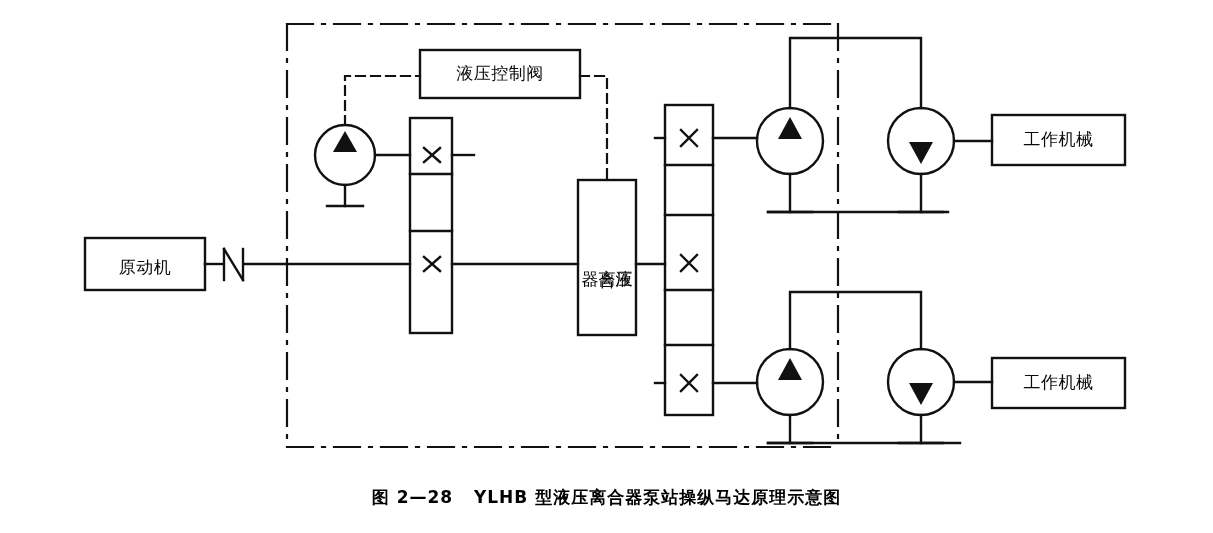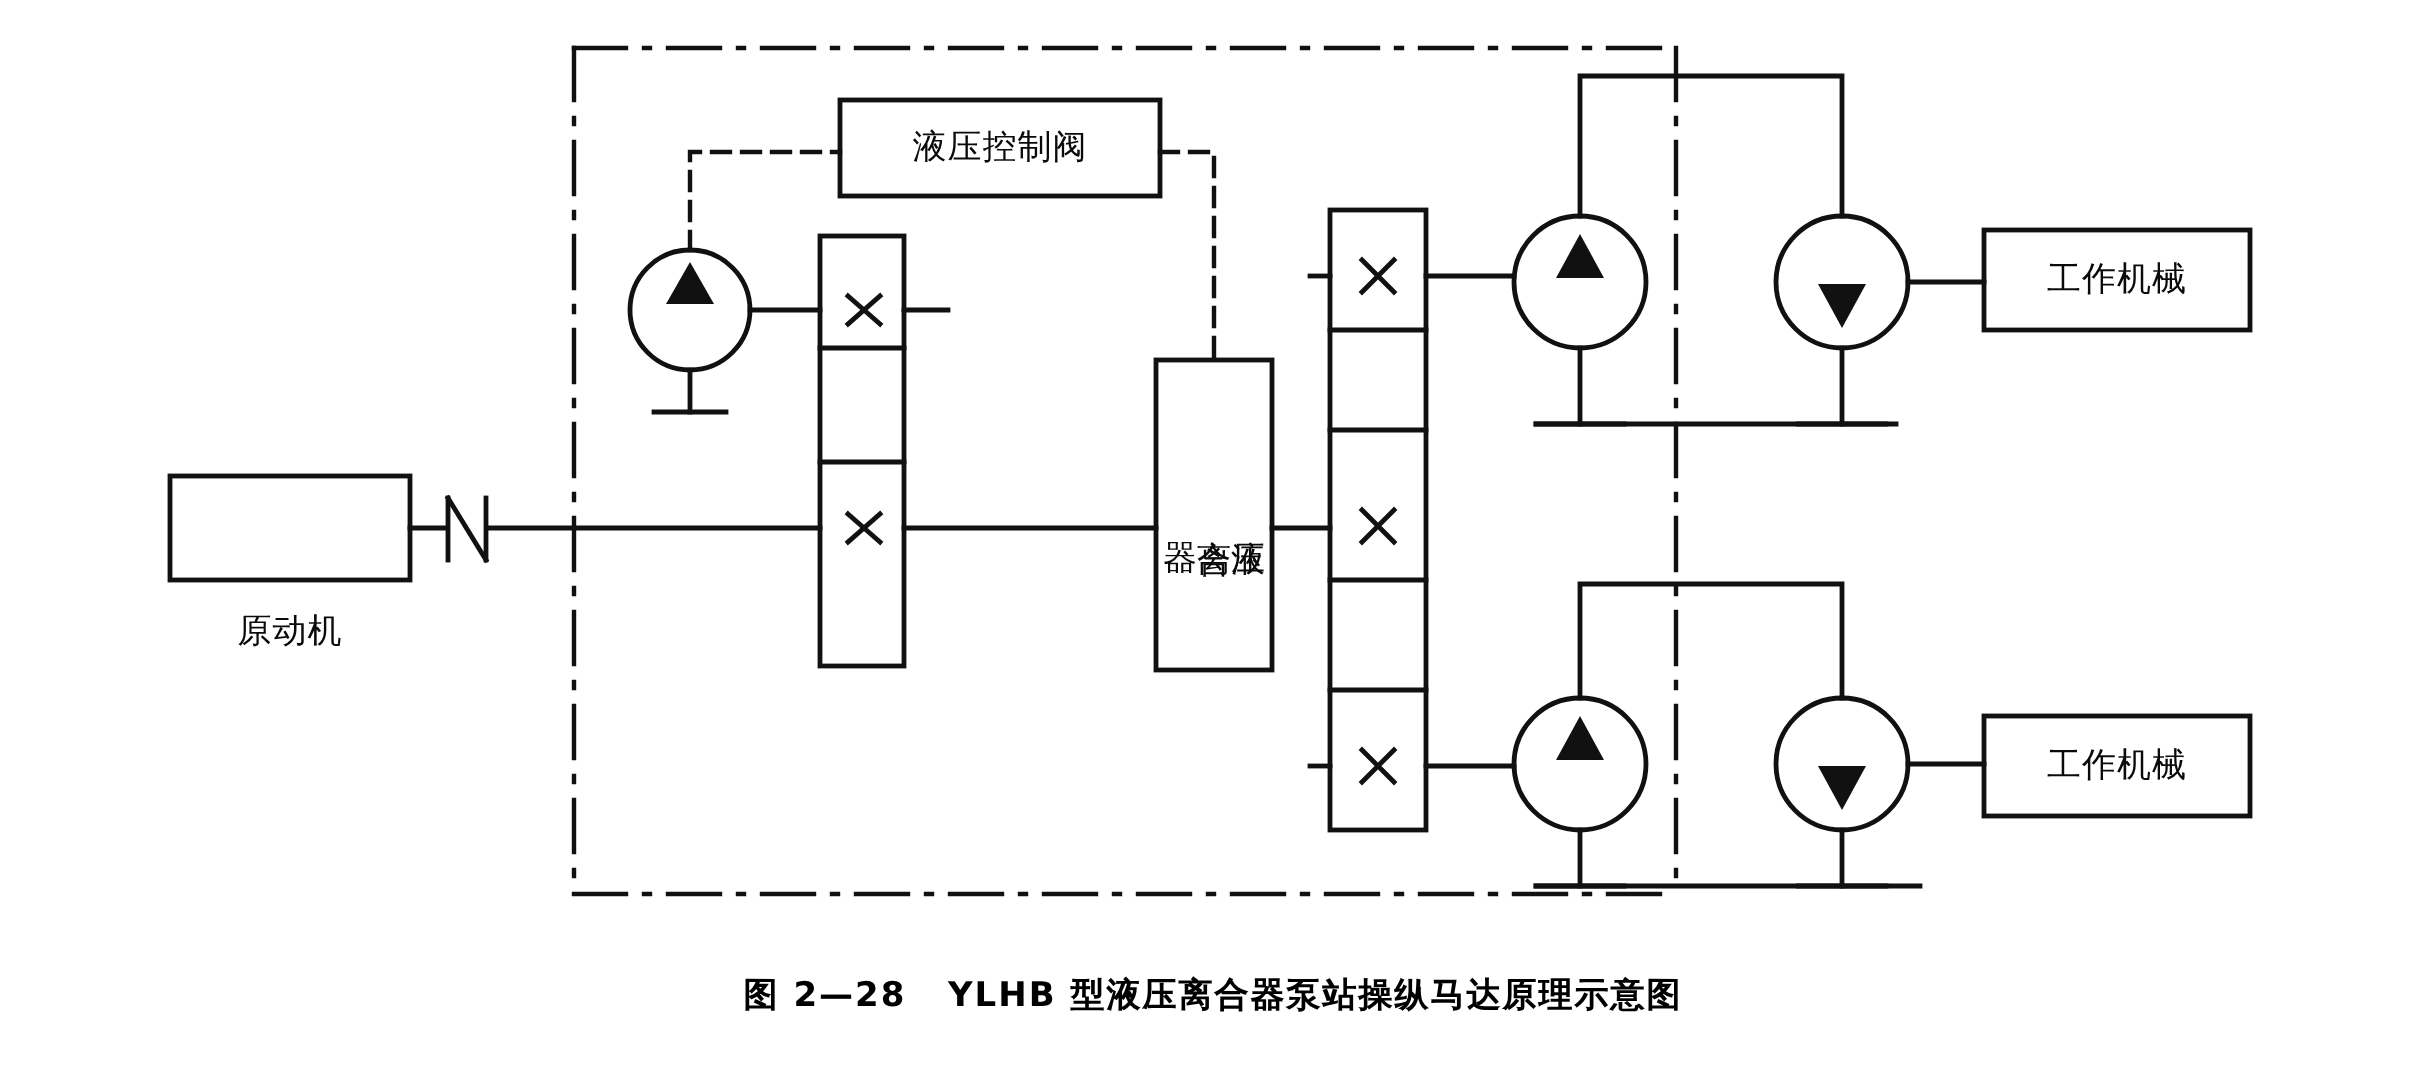--- a/index.html
+++ b/index.html
@@ -169,21 +169,21 @@
 
     <g fill="#111111" stroke="none">
       <polygon points="345,131 333,152 357,152"></polygon>
       <polygon points="790,117 778,139 802,139"></polygon>
       <polygon points="921,164 909,142 933,142"></polygon>
       <polygon points="790,358 778,380 802,380"></polygon>
       <polygon points="921,405 909,383 933,383"></polygon>
     </g>
   </svg>
 
-  <div class="lbl box-lbl" style="left:85px; top:238px; width:120px; height:60px;margin-top:48px;">原动机</div>
+  <div class="lbl box-lbl" style="left:85px; top:238px; width:120px; height:60px;">原动机</div>
 
   <div class="lbl box-lbl" style="left:420px; top:50px; width:160px; height:48px;">液压控制阀</div>
 
   <div class="lbl box-lbl" style="left:578px; top:180px; width:58px; height:155px;">
     <span class="vert">液压
 离合
 器</span>
   </div>
 
   <div class="lbl box-lbl" style="left:992px; top:115px; width:133px; height:50px;">工作机械</div>

